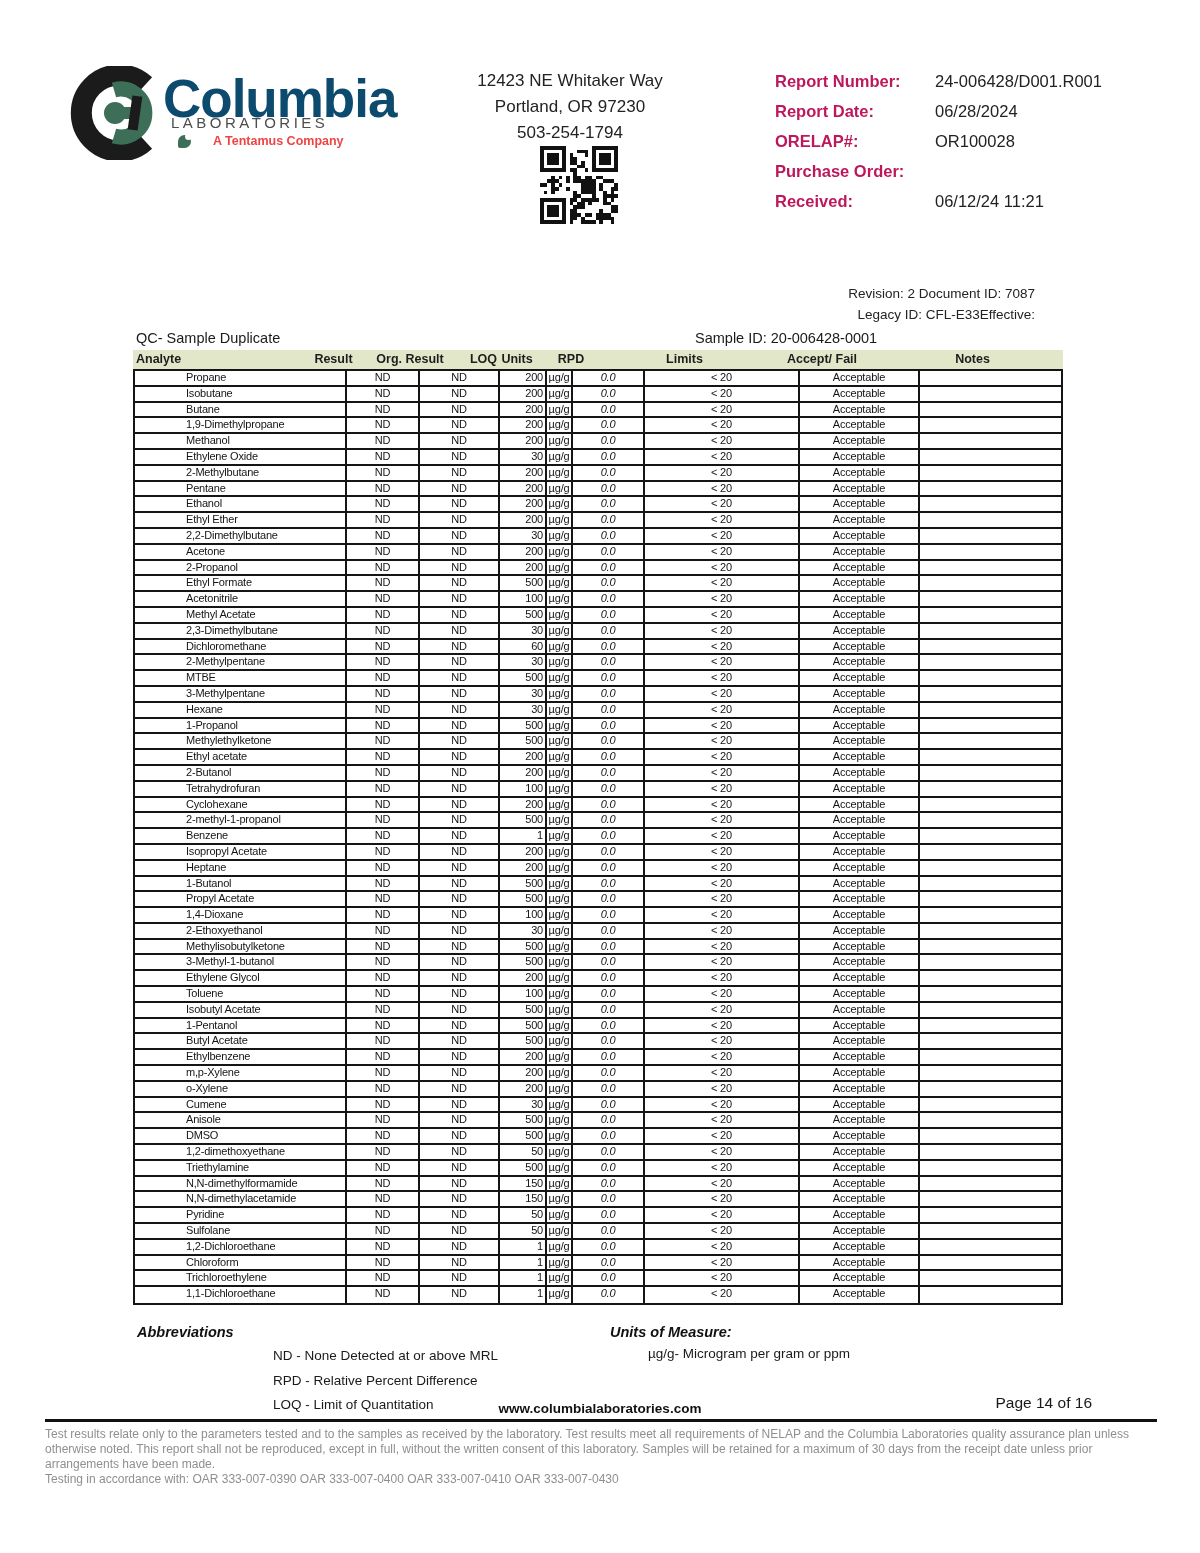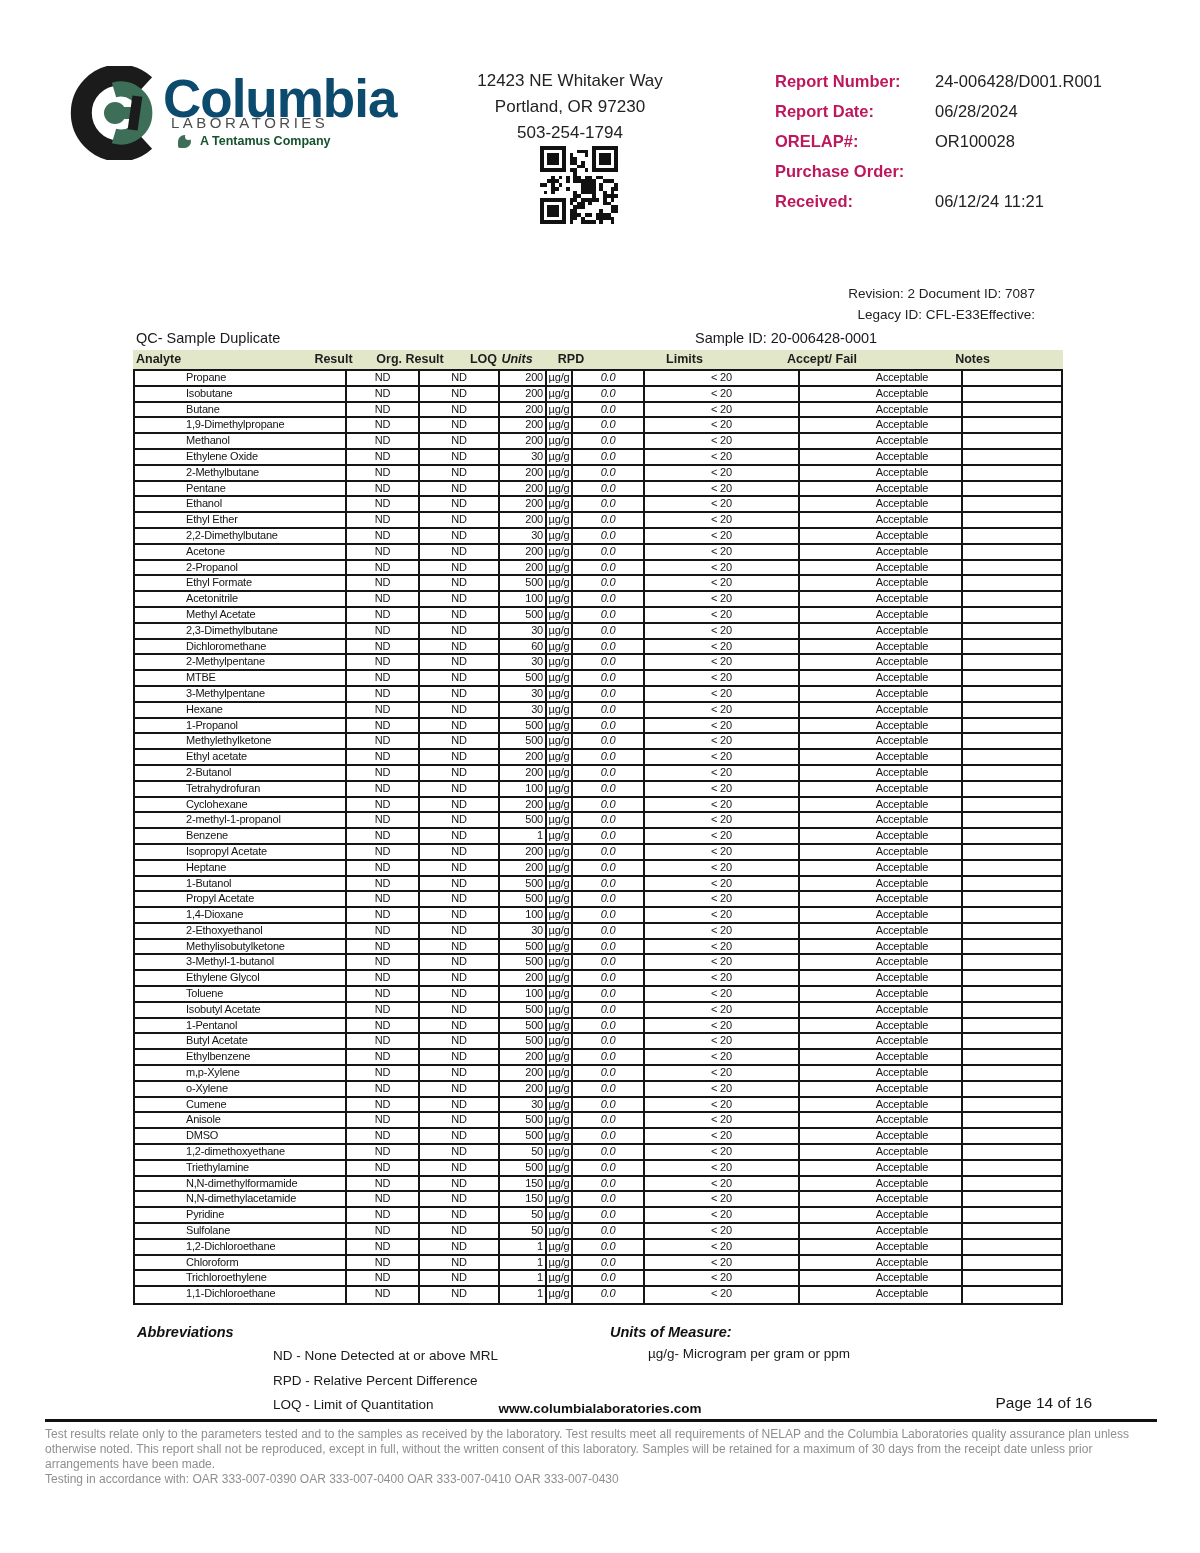--- a/index.html
+++ b/index.html
@@ -7,21 +7,21 @@
   body { font-family:"Liberation Sans","DejaVu Sans",sans-serif; }
   .page {
     position:relative; width:1200px; height:1553px; background:#ffffff;
     margin:0 auto; overflow:hidden; color:#1c1c1c;
   }
   
   .logo-wrap { position:absolute; left:70px; top:62px; width:300px; height:100px; }
   .logo-mark { position:absolute; left:0; top:4px; }
   .brand { position:absolute; left:93px; top:6px; font-size:53px; font-weight:bold; color:#0c4a6e; letter-spacing:-1px; }
   .brand-sub { position:absolute; left:101px; top:52px; font-size:15px; color:#4d4d4d; letter-spacing:3.5px; }
-  .brand-tag { position:absolute; left:108px; top:72px; font-size:12.5px; font-weight:bold; color:#14532d; display:flex; align-items:center; gap:9px; }
+  .brand-tag { position:absolute; left:108px; top:72px; font-size:12.5px; font-weight:bold; color:#ef4444; display:flex; align-items:center; gap:22px; }
   .leaf-dot { width:13px; height:13px; border-radius:50% 50% 50% 2px; background:#3c6e58; display:inline-block; position:relative; }
   .leaf-dot:after { content:""; position:absolute; right:-1px; top:-2px; width:7px; height:7px; background:#fff; border-radius:50%; }
 
   .addr { position:absolute; left:420px; top:68px; width:300px; text-align:center; font-size:17px; line-height:26px; color:#222; }
   .qr { position:absolute; left:540px; top:146px; width:78px; height:78px; }
 
   .info { position:absolute; left:775px; top:72px; width:390px; font-size:16.5px; }
   .info-row { display:flex; margin-bottom:11px; }
   .info-label { width:160px; font-weight:bold; color:#be185d; }
   .info-value { color:#222; }
@@ -41,25 +41,25 @@
   .trow:last-child { border-bottom:none; }
   .trow > div { border-right:2px solid #151515; height:100%; overflow:hidden; white-space:nowrap; }
   .trow > div:last-child { border-right:none; }
   .c-an  { width:164px; text-align:left;  padding-left:3px; }
   .c-res { width:73px;  text-align:center; }
   .c-org { width:80px;  text-align:center; }
   .c-loq { width:47px;  text-align:right; padding-right:2px; }
   .c-un  { width:26px;  text-align:center; }
   .c-rpd { width:72px;  text-align:center;font-style:italic; }
   .c-lim { width:155px; text-align:center; }
-  .c-acc { width:120px; text-align:center;margin-left:43px; }
+  .c-acc { width:120px; text-align:center; }
   .c-not { flex:1; }
   
   .h-an{width:164px; text-align:left !important; padding-left:3px;} .h-res{width:73px;} .h-org{width:80px;}
-  .h-loq{width:47px; text-align:right !important;} .h-un{width:38px; text-align:center; padding-left:2px;font-style:italic;}
+  .h-loq{width:47px; text-align:right !important;} .h-un{width:38px; text-align:center; padding-left:2px;}
   .h-rpd{width:72px;} .h-lim{width:155px;} .h-acc{width:120px;} .h-not{flex:1;}
 
   
   .abbr-title { position:absolute; left:137px; top:1324px; font-size:14.5px; font-weight:bold; font-style:italic; color:#111; }
   .abbr-list { position:absolute; left:273px; top:1344px; font-size:13.5px; line-height:24.5px; color:#1a1a1a; }
   .units-title { position:absolute; left:610px; top:1324px; font-size:14.5px; font-weight:bold; font-style:italic; color:#111; }
   .units-line { position:absolute; left:648px; top:1346px; font-size:13.5px; color:#1a1a1a; }
   .page-label { position:absolute; right:108px; top:1394px; font-size:15.5px; color:#1a1a1a; }
   .website { position:absolute; left:0; top:1401px; width:100%; text-align:center; font-size:13.5px; font-weight:bold; color:#111; }
   .rule { position:absolute; left:45px; top:1419px; width:1112px; height:3px; background:#111; }

